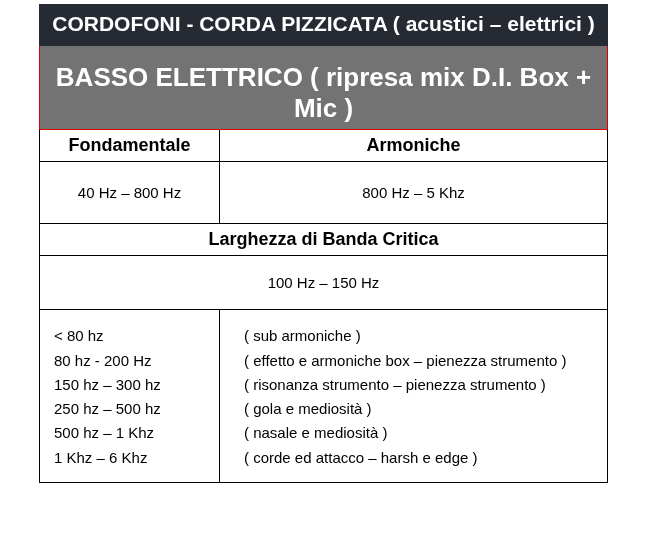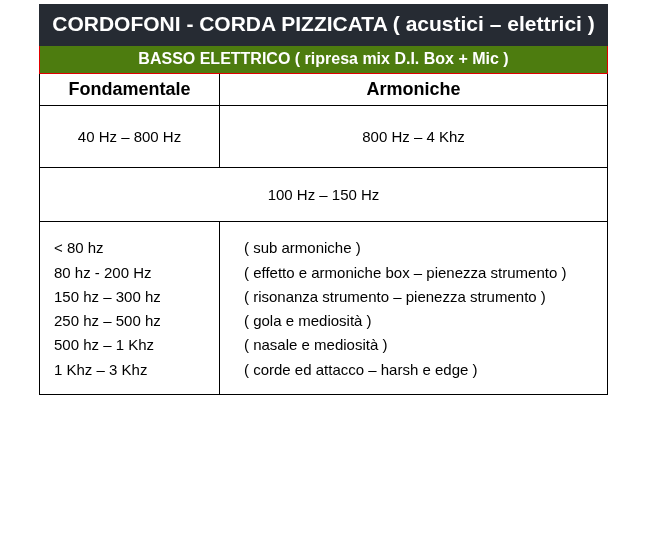--- a/index.html
+++ b/index.html
@@ -34,26 +34,26 @@
     background: #262b33;
     color: #ffffff;
     font-size: 21px;
     font-weight: bold;
     text-align: center;
     padding: 6px 10px 8px 10px;
     line-height: 1.25;
     border: 1px solid #262b33 !important;
   }
   .subtitle-cell {
-    background: #4d7c0f;
+    background: #737373;
     color: #ffffff;
-    font-size: 16px;
+    font-size: 26px;
     font-weight: bold;
     text-align: center;
-    padding: 4px 6px 5px 6px;
+    padding: 16px 6px 5px 6px;
     border: 1px solid #e00000 !important;
   }
   .hdr {
     font-size: 18px;
     font-weight: bold;
     text-align: center;
     padding: 5px 4px;
     background: #ffffff;
     color: #000000;
   }
@@ -113,34 +113,37 @@
       </tr>
       <tr>
         <td class="subtitle-cell" colspan="2">BASSO ELETTRICO ( ripresa mix D.I. Box + Mic )</td>
       </tr>
       <tr>
         <td class="hdr">Fondamentale</td>
         <td class="hdr">Armoniche</td>
       </tr>
       <tr>
         <td class="val">40 Hz – 800 Hz</td>
-        <td class="val">800 Hz – 4 Khz</td>
+        <td class="val">800 Hz – 5 Khz</td>
+      </tr>
+      <tr>
+        <td class="hdr" colspan="2">Larghezza di Banda Critica</td>
       </tr>
       <tr>
         <td class="val-band" colspan="2">100 Hz – 150 Hz</td>
       </tr>
       <tr>
         <td class="list-cell">
           <ul class="freq-list" id="freq-list">
               <li>&lt; 80 hz</li>
               <li>80 hz - 200 Hz</li>
               <li>150 hz – 300 hz</li>
               <li>250 hz – 500 hz</li>
               <li>500 hz – 1 Khz</li>
-              <li>1 Khz – 3 Khz</li>
+              <li>1 Khz – 6 Khz</li>
             </ul>
         </td>
         <td class="list-cell">
           <ul class="eff-list" id="eff-list">
               <li>( sub armoniche )</li>
               <li>( effetto e armoniche box – pienezza strumento )</li>
               <li>( risonanza strumento – pienezza strumento )</li>
               <li>( gola e mediosità )</li>
               <li>( nasale e mediosità )</li>
               <li>( corde ed <b>attacco</b> – harsh e edge )</li>

